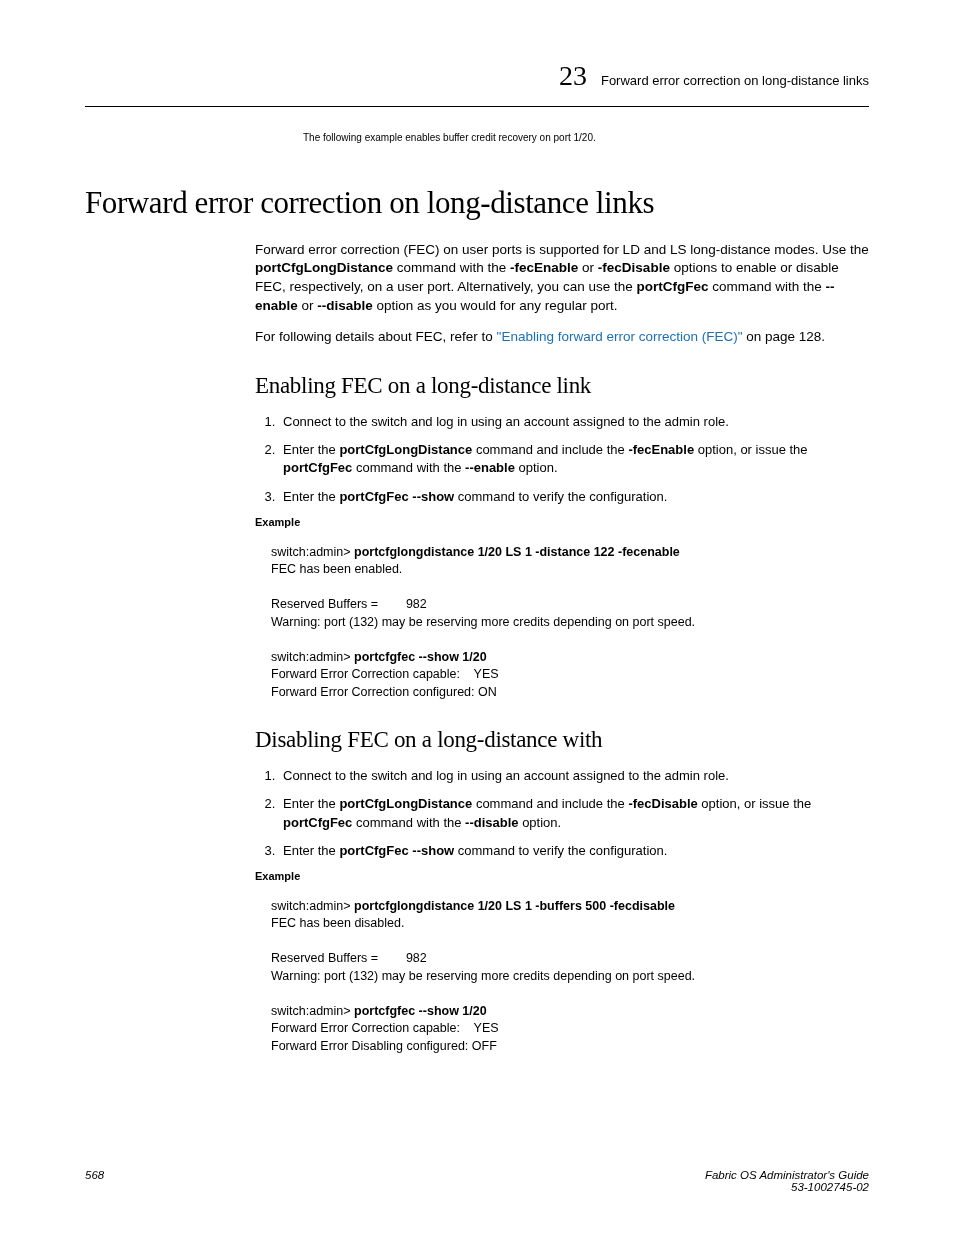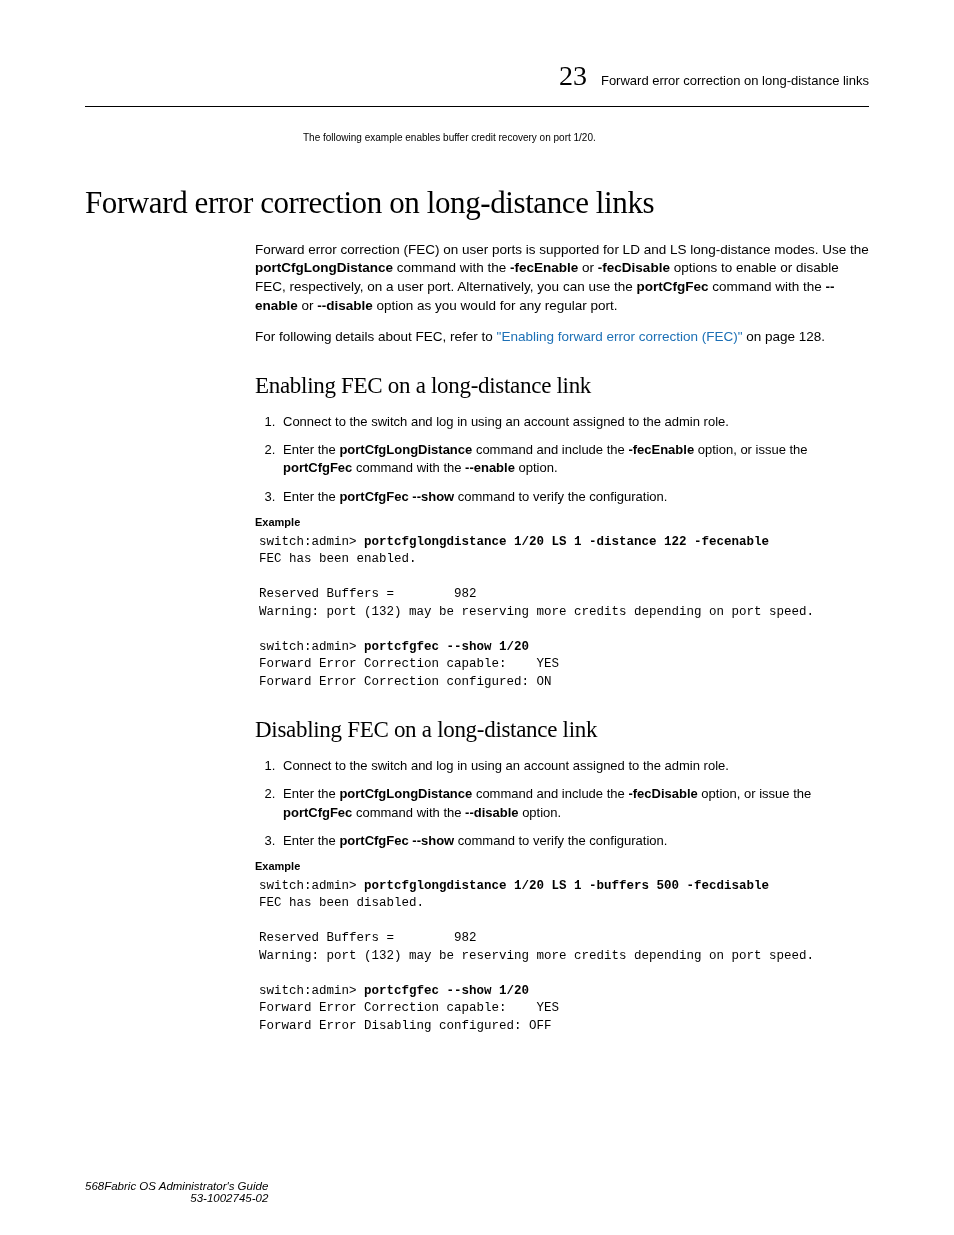--- a/index.html
+++ b/index.html
@@ -83,33 +83,33 @@
   ol.steps li {
     margin-bottom: 10px;
     padding-left: 4px;
   }
   .example-label {
     font-size: 11px;
     font-weight: bold;
     margin: 8px 0 6px 0;
   }
   pre.example-code {
-    font-family: Liberation Mono, monospace;
+    font-family: Liberation Sans, sans-serif;
     font-size: 12.5px;
     white-space: pre;
-    margin: 4px;
+    margin: 16px;
     line-height: 1.4;
   }
   .footer {
     position: absolute;
-    bottom: 31px;
+    bottom: 42px;
     left: 85px;
     right: 85px;
     display: flex;
-    justify-content: flex-start;
+    justify-content: space-between;
     font-size: 11.5px;
     font-style: italic;
   }
   .footer .right { text-align: right; }
 </style>
 </head>
 <body>
 
 <div class="page">
 
@@ -146,21 +146,21 @@
 <pre class="example-code"><span>switch:admin&gt; </span><span class="bold">portcfglongdistance 1/20 LS 1 -distance 122 -fecenable</span>
 <span>FEC has been enabled.</span>
 
 <span>Reserved Buffers =        982</span>
 <span>Warning: port (132) may be reserving more credits depending on port speed.</span>
 
 <span>switch:admin&gt; </span><span class="bold">portcfgfec --show 1/20</span>
 <span>Forward Error Correction capable:    YES</span>
 <span>Forward Error Correction configured: ON</span></pre>
 
-    <h2 class="subsection">Disabling FEC on a long-distance link</h2>
+    <h2 class="subsection">Disabling FEC on a long-distance with</h2>
     <ol class="steps">
       <li>Connect to the switch and log in using an account assigned to the admin role.</li>
       <li>
         <span>Enter the </span><span class="bold">portCfgLongDistance</span><span> command and include the </span><span class="bold">-fecDisable</span><span> option, or issue the </span><span class="bold">portCfgFec</span><span> command with the </span><span class="bold">--disable</span><span> option.</span>
       </li>
       <li>
         <span>Enter the </span><span class="bold">portCfgFec --show</span><span> command to verify the configuration.</span>
       </li>
     </ol>
     <div class="example-label">Example</div>

